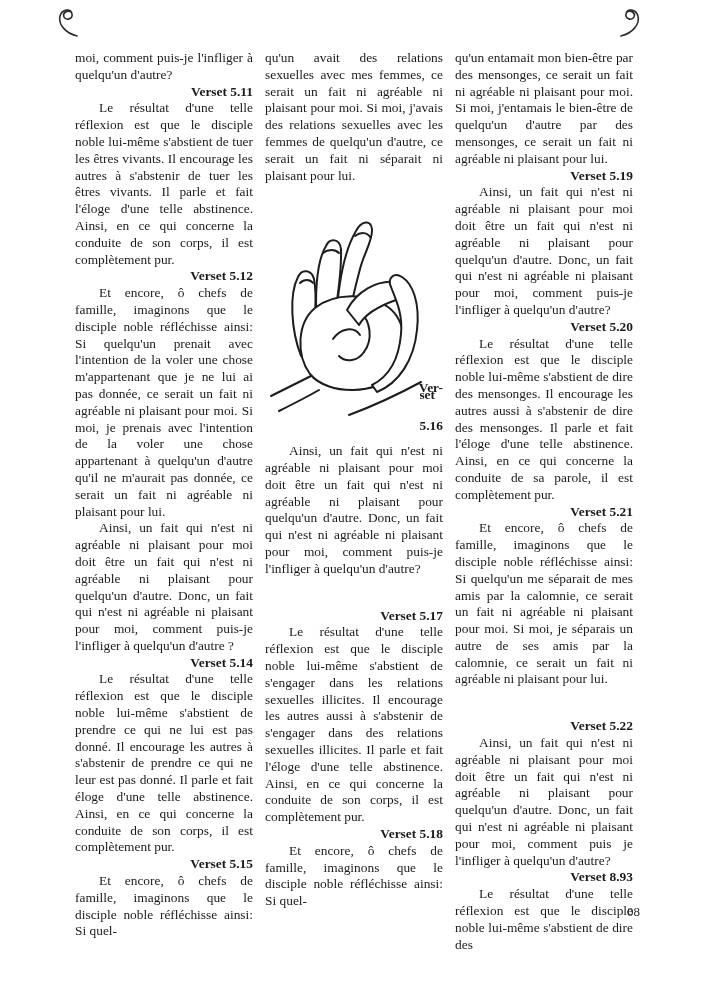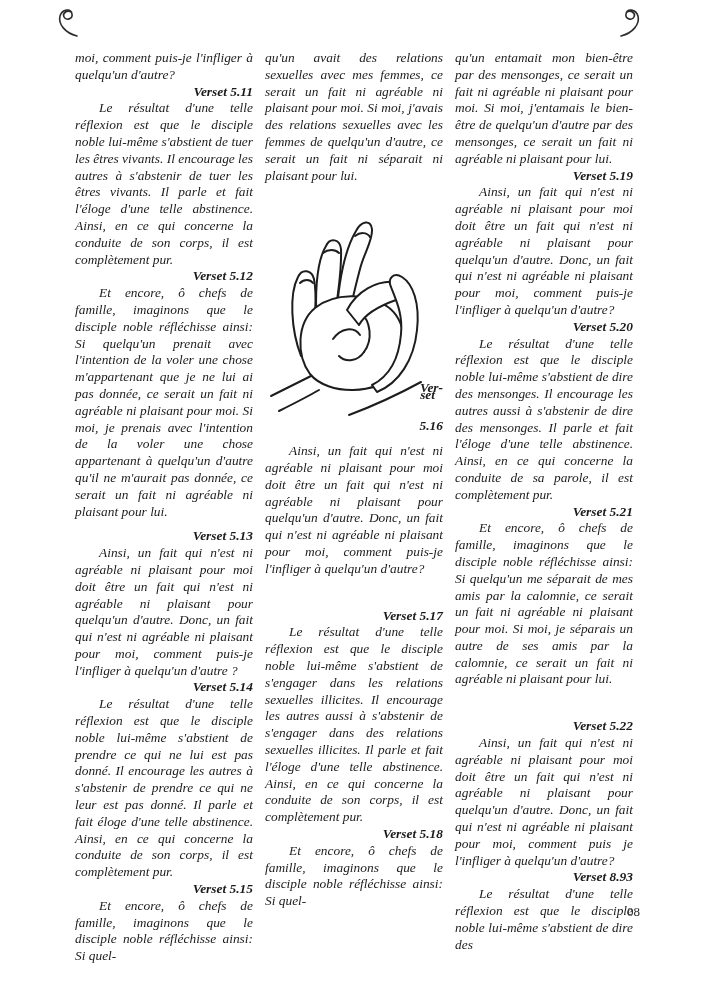--- a/index.html
+++ b/index.html
@@ -9,21 +9,21 @@
     position:relative;
     overflow:hidden;
     font-family:"Liberation Serif","DejaVu Serif",serif;
     color:#1b1b1b;
   }
   .corner-flourish{position:absolute;top:8px;width:24px;height:30px;}
   .corner-flourish.left{left:56px;}
   .corner-flourish.right{left:618px;transform:scaleX(-1);}
   .text-area{
     position:absolute;left:75px;top:50px;width:558px;
-    display:flex;gap:12px;font-style:italic;
+    display:flex;gap:12px;
   }
   .col{
     width:178px;
     font-size:13.4px;line-height:16.8px;
     text-align:justify;
   }
   .para{margin:0;text-indent:24px;text-align:justify;}
   .para.noindent{text-indent:0;}
   .vheading{margin:0;font-weight:bold;text-align:right;text-indent:0;}
   .vheading.indent{padding-left:32px;}
@@ -61,21 +61,20 @@
 </span>
 
 <div class="text-area">
 
   <div class="col">
     <p class="para noindent">moi, comment puis-je l'infliger à quelqu'un d'autre?</p>
     <p class="vheading">Verset 5.11</p>
     <p class="para">Le résultat d'une telle réflexion est que le disciple noble lui-même s'abstient de tuer les êtres vivants. Il encourage les autres à s'abstenir de tuer les êtres vivants. Il parle et fait l'éloge d'une telle abstinence. Ainsi, en ce qui concerne la conduite de son corps, il est complètement pur.</p>
     <p class="vheading">Verset 5.12</p>
     <p class="para">Et encore, ô chefs de famille, imaginons que le disciple noble réfléchisse ainsi: Si quelqu'un prenait avec l'intention de la voler une chose m'appartenant que je ne lui ai pas donnée, ce serait un fait ni agréable ni plaisant pour moi. Si moi, je prenais avec l'intention de la voler une chose appartenant à quelqu'un d'autre qu'il ne m'aurait pas donnée, ce serait un fait ni agréable ni plaisant pour lui.</p>
-    <p class="vheading indent gap-sm">Verset 5.13</p>
     <p class="para">Ainsi, un fait qui n'est ni agréable ni plaisant pour moi doit être un fait qui n'est ni agréable ni plaisant pour quelqu'un d'autre. Donc, un fait qui n'est ni agréable ni plaisant pour moi, comment puis-je l'infliger à quelqu'un d'autre ?</p>
     <p class="vheading indent">Verset 5.14</p>
     <p class="para">Le résultat d'une telle réflexion est que le disciple noble lui-même s'abstient de prendre ce qui ne lui est pas donné. Il encourage les autres à s'abstenir de prendre ce qui ne leur est pas donné. Il parle et fait éloge d'une telle abstinence. Ainsi, en ce qui concerne la conduite de son corps, il est complètement pur.</p>
     <p class="vheading indent">Verset 5.15</p>
     <p class="para">Et encore, ô chefs de famille, imaginons que le disciple noble réfléchisse ainsi: Si quel-</p>
   </div>
 
   <div class="col">
     <p class="para noindent">qu'un avait des relations sexuelles avec mes femmes, ce serait un fait ni agréable ni plaisant pour moi. Si moi, j'avais des relations sexuelles avec les femmes de quelqu'un d'autre, ce serait un fait ni séparait ni plaisant pour lui.</p>
 

